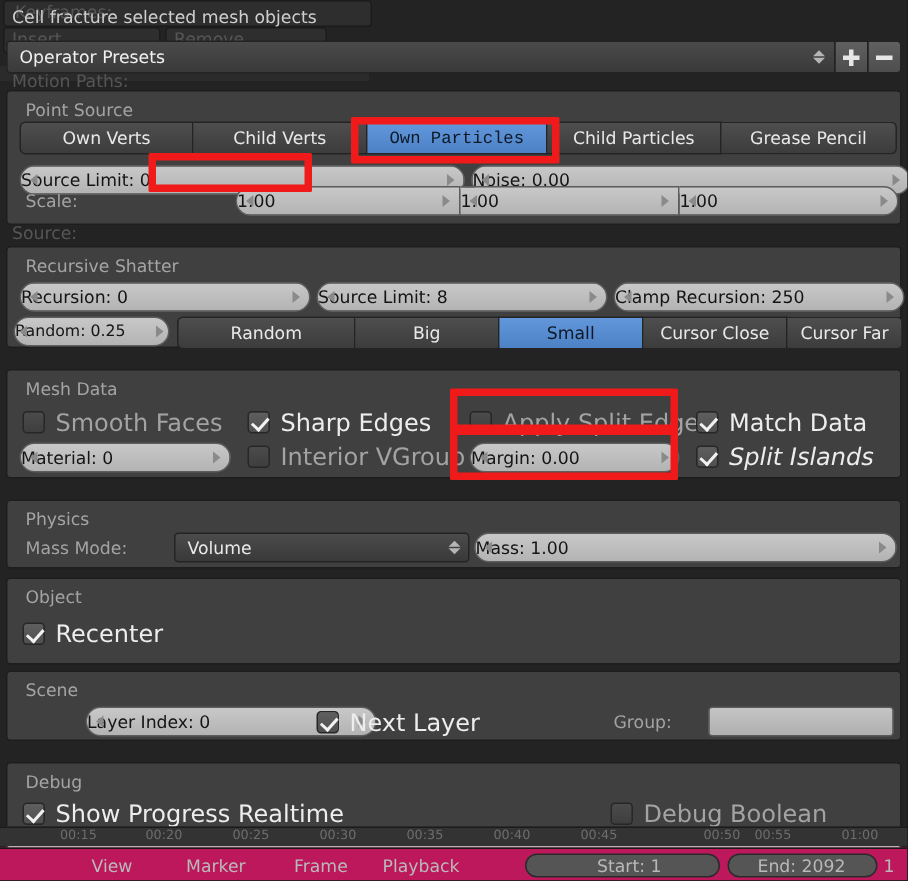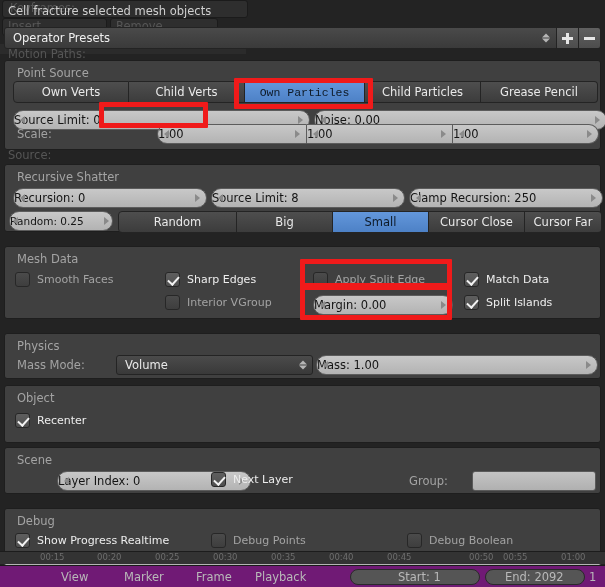--- a/index.html
+++ b/index.html
@@ -25,21 +25,21 @@
     white-space: nowrap; font-family: "DejaVu Sans", sans-serif;
   }
   .bg-panel {
     position: absolute; background: #2e2e2e;
     border: 1px solid #1b1b1b; border-radius: 3px;
   }
 
   
   .timeline {
     position: absolute; left: 0; right: 0; bottom: 0; height: 22px;
-    background: #701a75; border-top: 1px solid #1a1a1a;
+    background: #be185d; border-top: 1px solid #1a1a1a;
   }
   .tl-text {
     position: absolute; color: #b9b9b9; font-size: 11.5px; white-space: nowrap;
   }
   .tl-field {
     position: absolute; height: 16px; background: #555; border-radius: 8px;
     border: 1px solid #2a2a2a;
   }
   .tl-ruler {
     position: absolute; left: 0; right: 0; height: 13px;
@@ -158,21 +158,21 @@
     background: linear-gradient(#4b4b4b, #3e3e3e);
     border: 1px solid #272727; position: relative; flex: 0 0 auto;
   }
   .box.on { background: linear-gradient(#5e5e5e, #505050); }
   .box.on::after {
     content: ""; position: absolute;
     left: 4px; top: 1px; width: 5px; height: 9px;
     border: solid #f2f2f2; border-width: 0 2px 2px 0;
     transform: rotate(42deg);
   }
-  .cbx .lab { color: #ededed; font-size: 11px; white-space: nowrap; }
+  .cbx .lab { color: #ededed; font-size: 16px; white-space: nowrap; }
   .cbx.dim .lab { color: #a3a3a3; }
 
   .flabel {
     position: absolute; color: #a3a3a3; font-size: 11.5px; white-space: nowrap;
   }
   .textfield {
     position: absolute; height: 20px; border-radius: 3px;
     background: linear-gradient(#c4c4c4, #b0b0b0);
     border: 1px solid #5a5a5a;
   }
@@ -340,30 +340,35 @@
       </div>
       <div class="cbx dim" style="position:absolute; left:308px; top:25px;">
         <span class="box"></span>
         <span class="lab">Apply Split Edge</span>
       </div>
       <div class="cbx" style="position:absolute; left:459px; top:25px;">
         <span class="box on"></span>
         <span class="lab">Match Data</span>
       </div>
 
+      <div class="numf r" style="position:absolute; left:8px; top:48px; width:141px;">
+        <i class="ar l"></i>
+          <span>Material: 0</span>
+          <i class="ar r"></i>
+      </div>
       <div class="cbx dim" style="position:absolute; left:160px; top:48px;">
         <span class="box"></span>
         <span class="lab">Interior VGroup</span>
       </div>
       <div class="numf r" style="position:absolute; left:308px; top:48px; width:140px;border-radius:10px;">
         <i class="ar l"></i>
           <span>Margin: 0.00</span>
           <i class="ar r"></i>
       </div>
-      <div class="cbx" style="position:absolute; left:459px; top:48px;">
+      <div class="cbx" style="position:absolute; left:459px; top:48px;font-style:italic;">
         <span class="box on"></span>
         <span class="lab">Split Islands</span>
       </div>
     </div>
 
     <div class="panel" style="top:333px; height:46px;">
       <div class="panel-title">Physics</div>
       <div class="flabel" style="left:12px; top:24px;">Mass Mode:</div>
       <div class="ddown" style="position:absolute; left:111px; top:21px; width:197px;">
         <span>Volume</span>
@@ -402,24 +407,20 @@
       <div class="textfield" style="left:467px; top:23px; width:124px;">
         
       </div>
     </div>
 
     <div class="panel" style="top:508px; height:46px;">
       <div class="panel-title">Debug</div>
       <div class="cbx" style="position:absolute; left:10px; top:24px;">
         <span class="box on"></span>
         <span class="lab">Show Progress Realtime</span>
-      </div>
-      <div class="cbx dim" style="position:absolute; left:206px; top:24px;">
-        <span class="box"></span>
-        <span class="lab">Debug Points</span>
       </div>
       <div class="cbx dim" style="position:absolute; left:402px; top:24px;">
         <span class="box"></span>
         <span class="lab">Debug Boolean</span>
       </div>
     </div>
 
     <div class="okbtn" style="top:562px;">
       <span>OK</span>
     </div>

